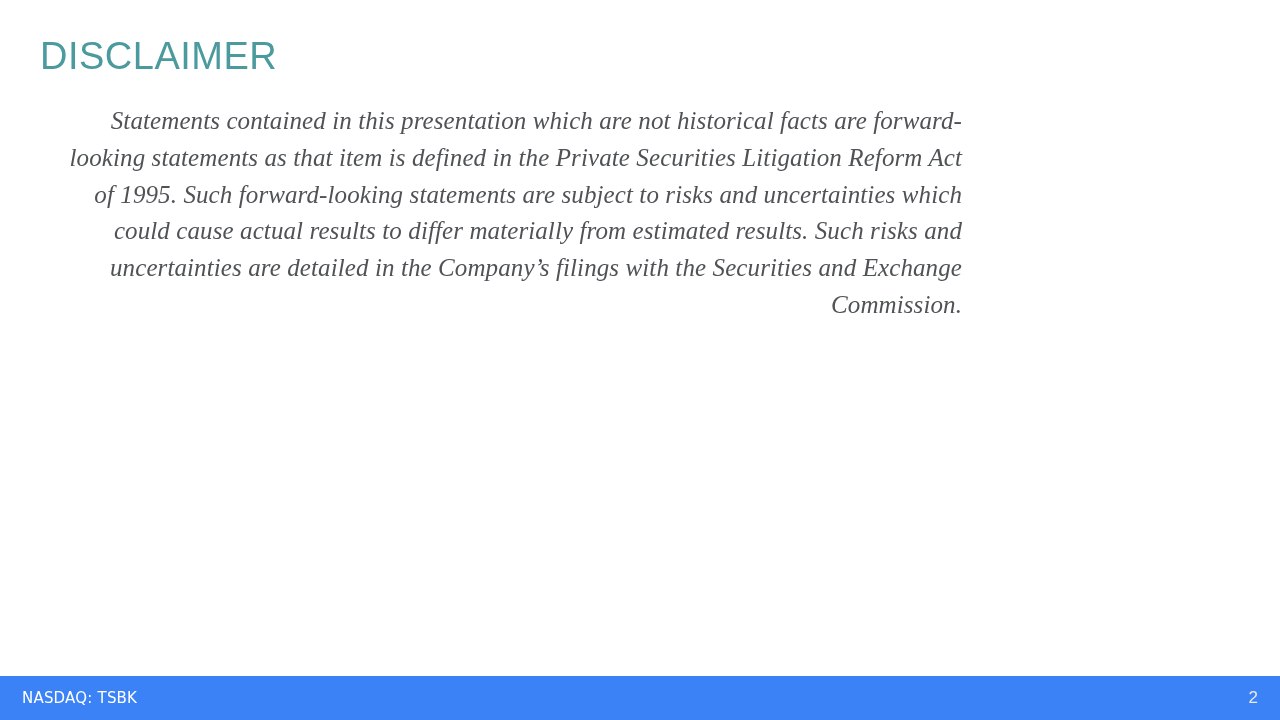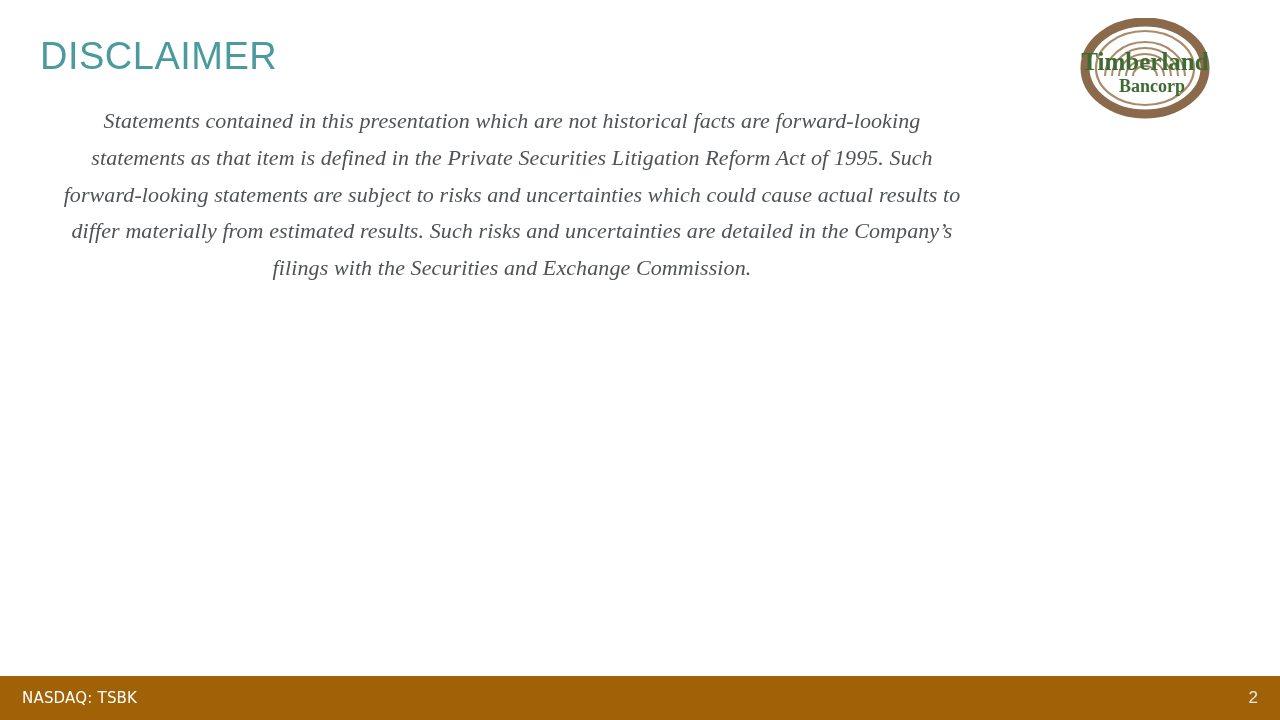--- a/index.html
+++ b/index.html
@@ -29,45 +29,45 @@
     font-weight: 400;
     line-height: 1.1;
   }
   .body-text {
     position: absolute;
     left: 62px;
     top: 103px;
     width: 900px;
     font-family: "Liberation Serif", serif;
     font-style: italic;
-    font-size: 22px;
+    font-size: 25px;
     line-height: 36.8px;
     color: #4f5355;
     letter-spacing: 0.1px;
-    text-align: center;
+    text-align: right;
   }
   
   .logo {
     position: absolute;
     left: 1060px;
     top: 18px;
     width: 170px;
     height: 106px;
   }
   .logo svg {
     display: block;
   }
   
   .footer-bar {
     position: absolute;
     left: 0;
     bottom: 0;
     width: 1280px;
     height: 44px;
-    background: #a16207;
+    background: #3b82f6;
   }
   .footer-ticker {
     position: absolute;
     left: 22px;
     top: 13px;
     color: #ffffff;
     font-size: 15px;
     font-family: "DejaVu Sans", sans-serif;
     letter-spacing: 0.2px;
   }
@@ -82,35 +82,19 @@
 </style>
 </head>
 <body>
 
 <div class="slide">
 
   <div class="slide-title">DISCLAIMER</div>
 
   <div class="body-text">Statements contained in this presentation which are not historical facts are forward-looking statements as that item is defined in the Private Securities Litigation Reform Act of 1995. Such forward-looking statements are subject to risks and uncertainties which could cause actual results to differ materially from estimated results. Such risks and uncertainties are detailed in the Company’s filings with the Securities and Exchange Commission.</div>
 
-  <div class="logo">
-    <svg width="170" height="106" viewBox="0 0 170 106" xmlns="http://www.w3.org/2000/svg">
-      <g>
-        <ellipse cx="85" cy="50" rx="60" ry="46" fill="none" stroke="#8a6a4a" stroke-width="9"></ellipse>
-        <ellipse cx="85" cy="50" rx="49" ry="37" fill="none" stroke="#a98a69" stroke-width="2.2"></ellipse>
-        <ellipse cx="85" cy="50" rx="41" ry="30" fill="none" stroke="#b59madd" stroke-width="0"></ellipse>
-        <path d="M45 58 A40 34 0 0 1 125 58" fill="none" stroke="#a98a69" stroke-width="2"></path>
-        <path d="M52 58 A33 28 0 0 1 118 58" fill="none" stroke="#a98a69" stroke-width="2"></path>
-        <path d="M59 58 A26 22 0 0 1 111 58" fill="none" stroke="#a98a69" stroke-width="2"></path>
-        <path d="M66 58 A19 16 0 0 1 104 58" fill="none" stroke="#a98a69" stroke-width="2"></path>
-        <path d="M73 58 A12 10 0 0 1 97 58" fill="none" stroke="#a98a69" stroke-width="2"></path>
-      </g>
-      <text x="85" y="52" text-anchor="middle" font-family="Liberation Serif, serif" font-size="25" font-weight="bold" fill="#3d6b32">Timberland</text>
-      <text x="92" y="74" text-anchor="middle" font-family="Liberation Serif, serif" font-size="18" font-weight="bold" fill="#3d6b32">Bancorp</text>
-    </svg>
-  </div>
 
   <div class="footer-bar">
     <div class="footer-ticker">NASDAQ: TSBK</div>
     <div class="footer-pagenum">2</div>
   </div>
 
 </div>
 
 </body></html>

